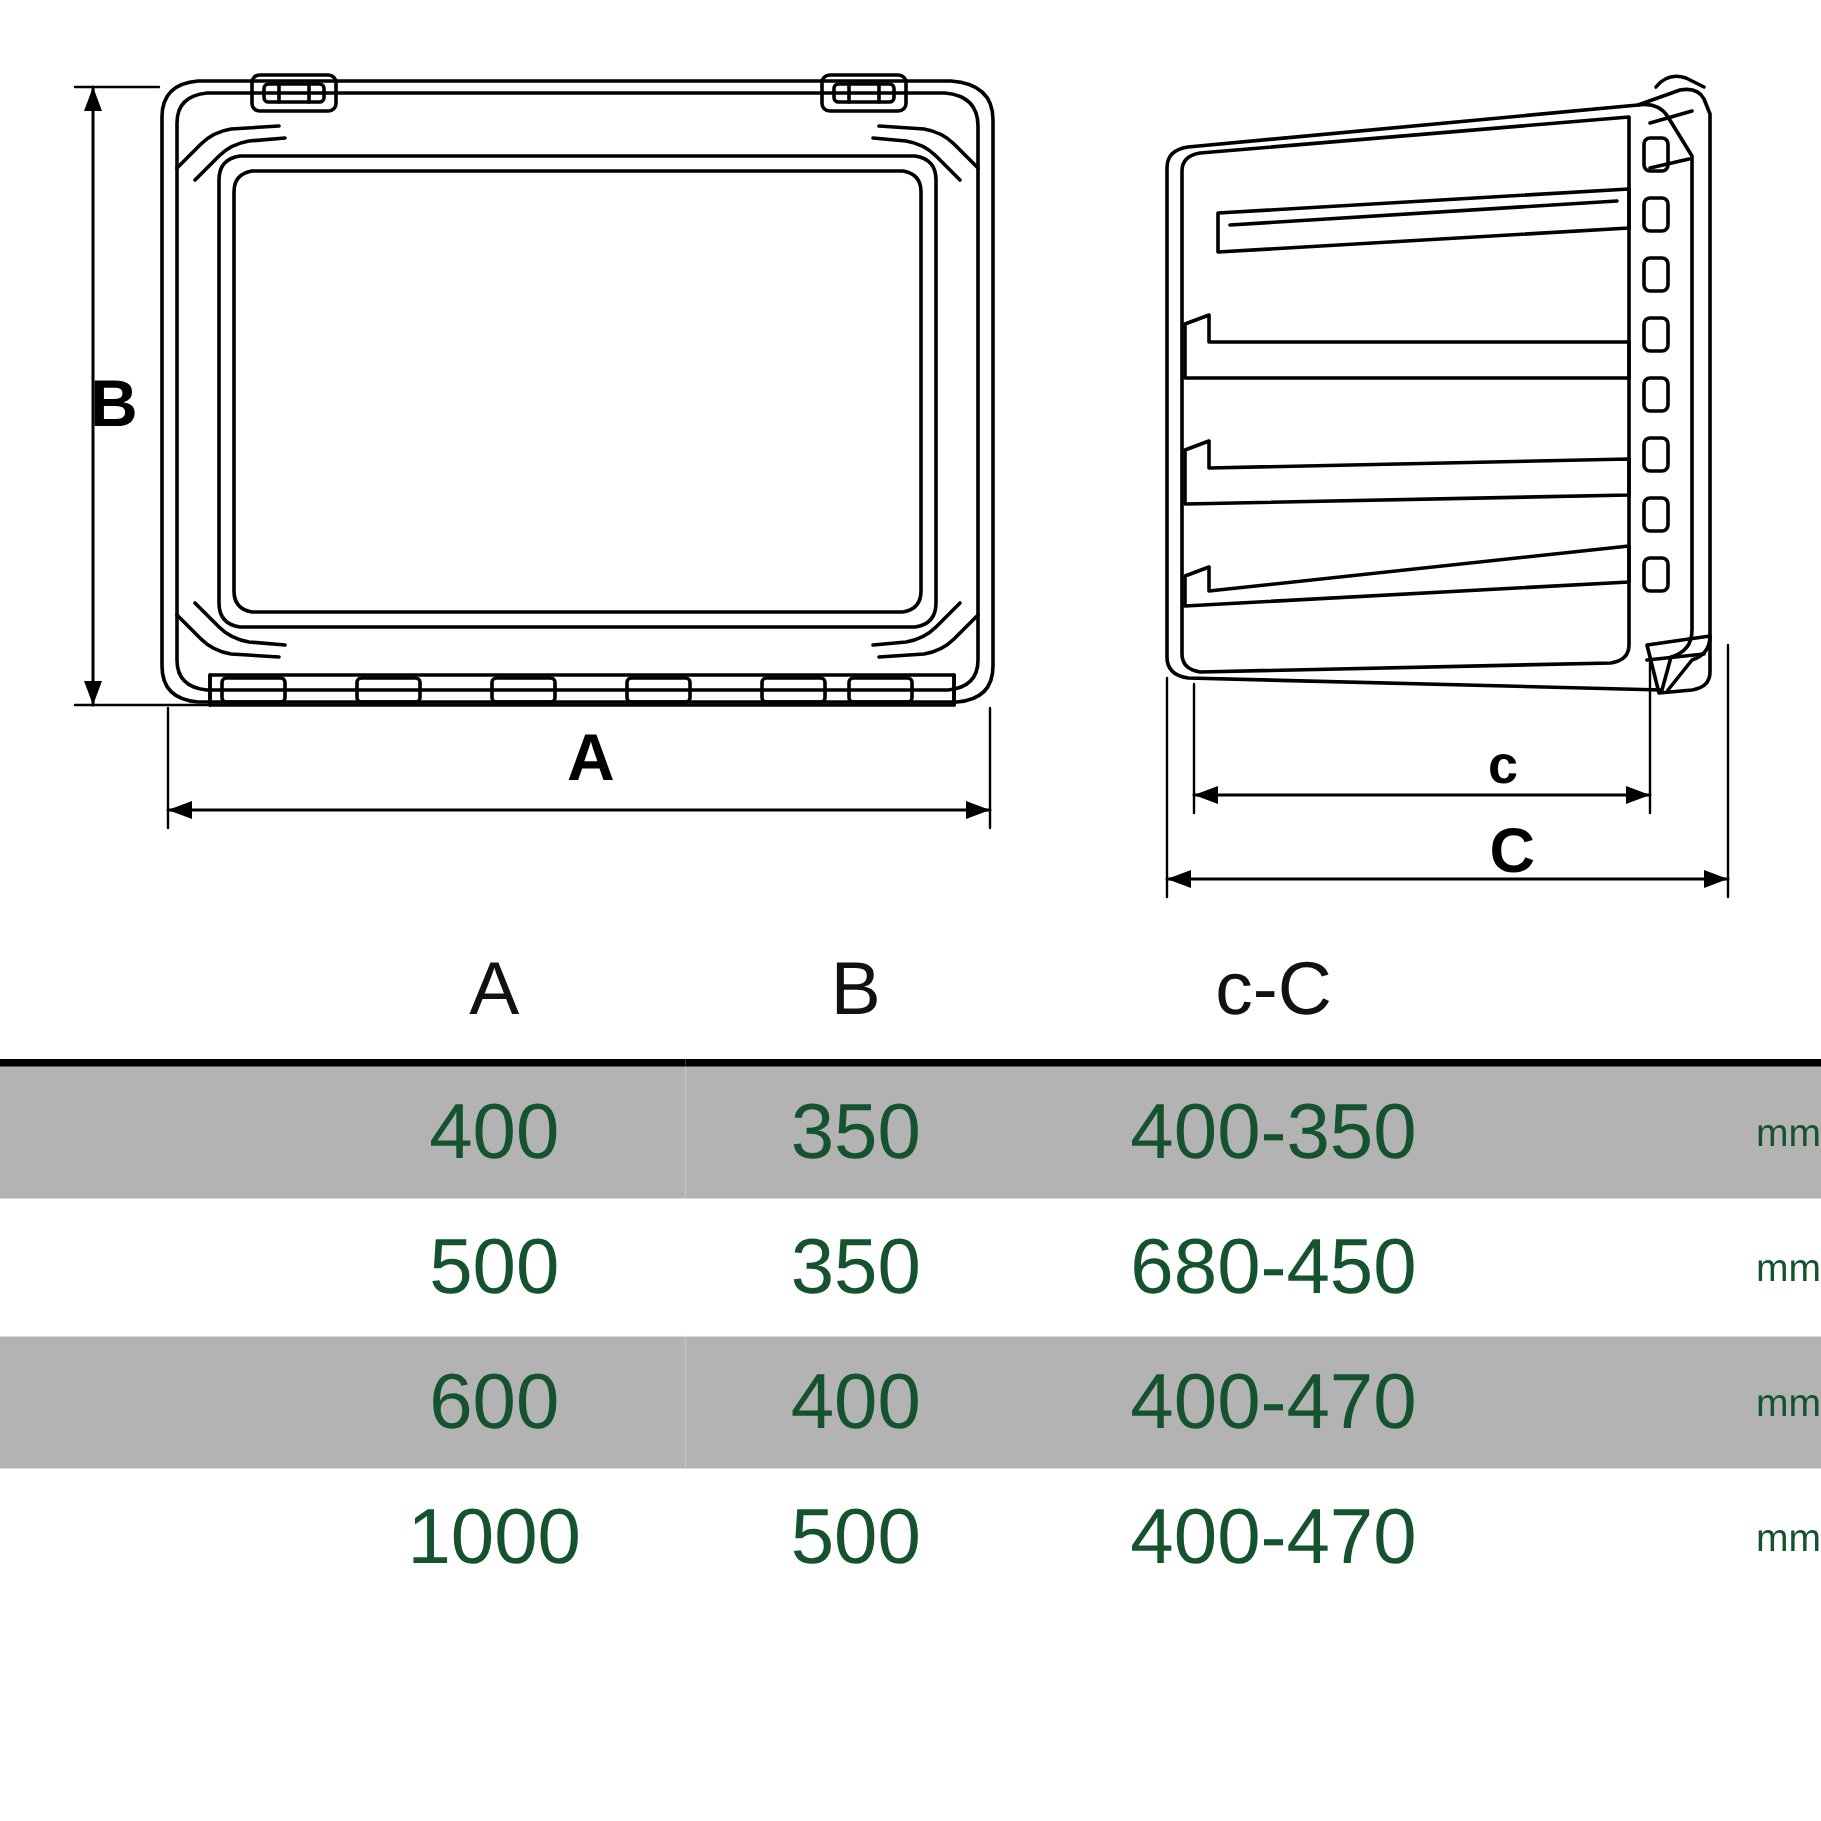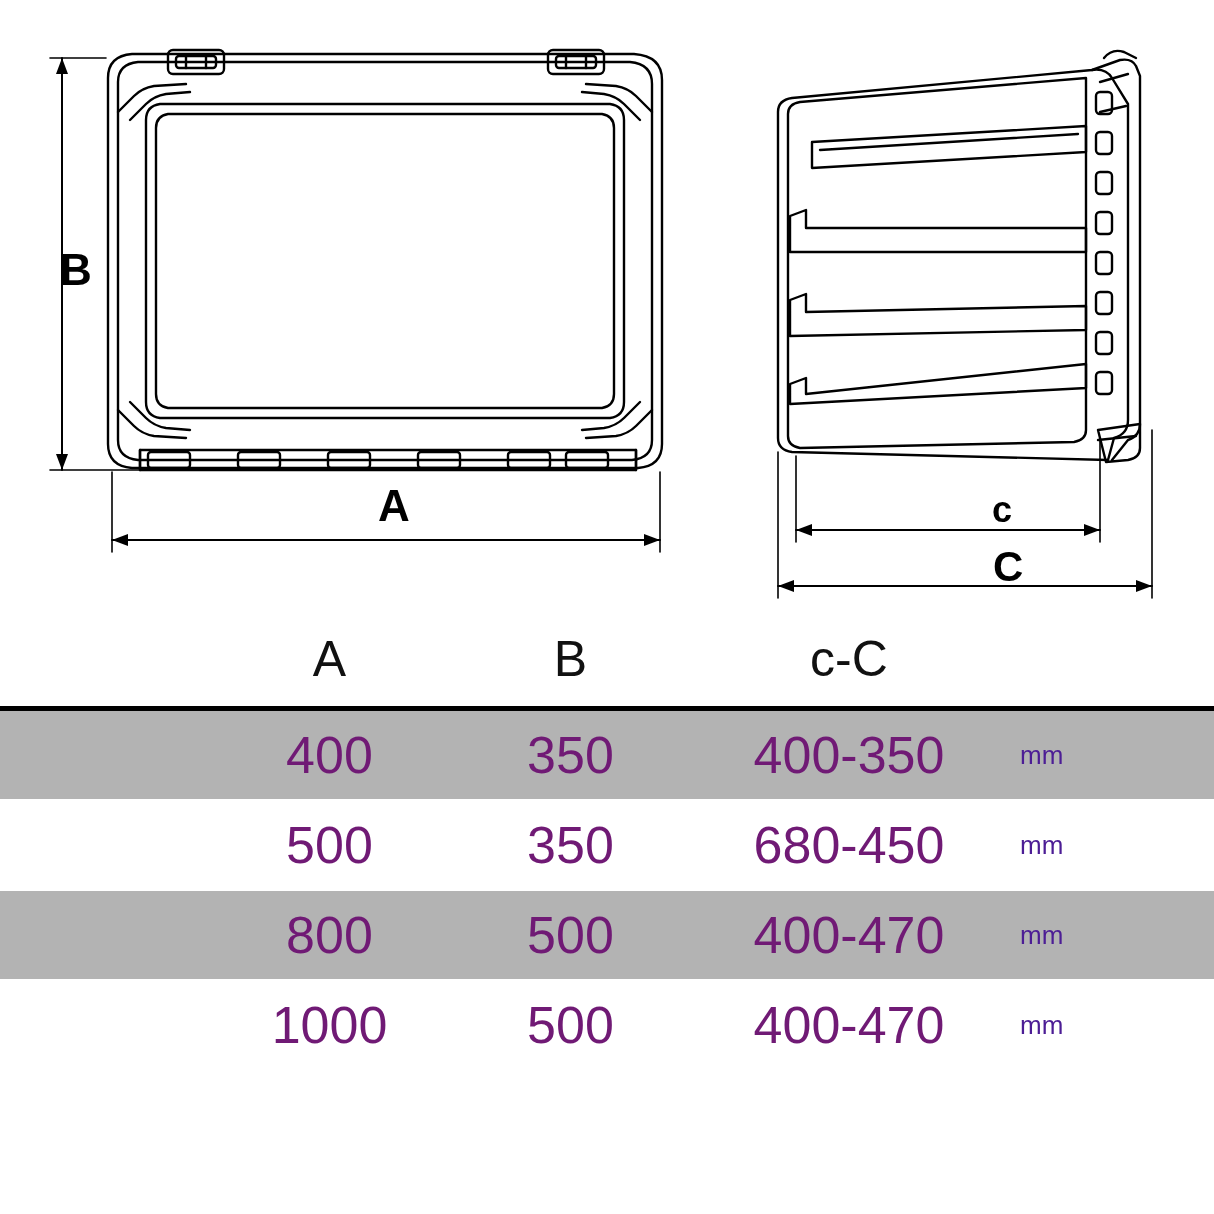--- a/index.html
+++ b/index.html
@@ -64,34 +64,34 @@
     color: #111;
     background: #ffffff;
   }
   thead tr.head-row th {
     border-bottom: 5px solid #000;
   }
   tbody td {
     font-size: 52px;
     text-align: center;
     padding: 14px 0;
-    color: #701a75;
+    color: #14532d;
     border-bottom: 2px solid #ffffff;
   }
   tbody tr.shaded td {
     background: #b3b3b3;
   }
   tbody tr.plain td {
     background: #ffffff;
   }
   tbody tr td.unit {
     font-size: 26px;
-    text-align: left;
+    text-align: right;
     padding-left: 6px;
-    color: #4c1d95;
+    color: #14532d;
   }
   col.c-a { width: 255px; }
   col.c-b { width: 227px; }
   col.c-c { width: 330px; }
   col.c-u { width: 200px; }
   col.c-pad { width: 202px; }
 </style>
 </head>
 <body>
 
@@ -242,22 +242,22 @@
         </tr>
         <tr class="plain">
           <td></td>
           <td>500</td>
           <td>350</td>
           <td>680-450</td>
           <td class="unit">mm</td>
         </tr>
         <tr class="shaded">
           <td></td>
-          <td>800</td>
-          <td>500</td>
+          <td>600</td>
+          <td>400</td>
           <td>400-470</td>
           <td class="unit">mm</td>
         </tr>
         <tr class="plain">
           <td></td>
           <td>1000</td>
           <td>500</td>
           <td>400-470</td>
           <td class="unit">mm</td>
         </tr>

